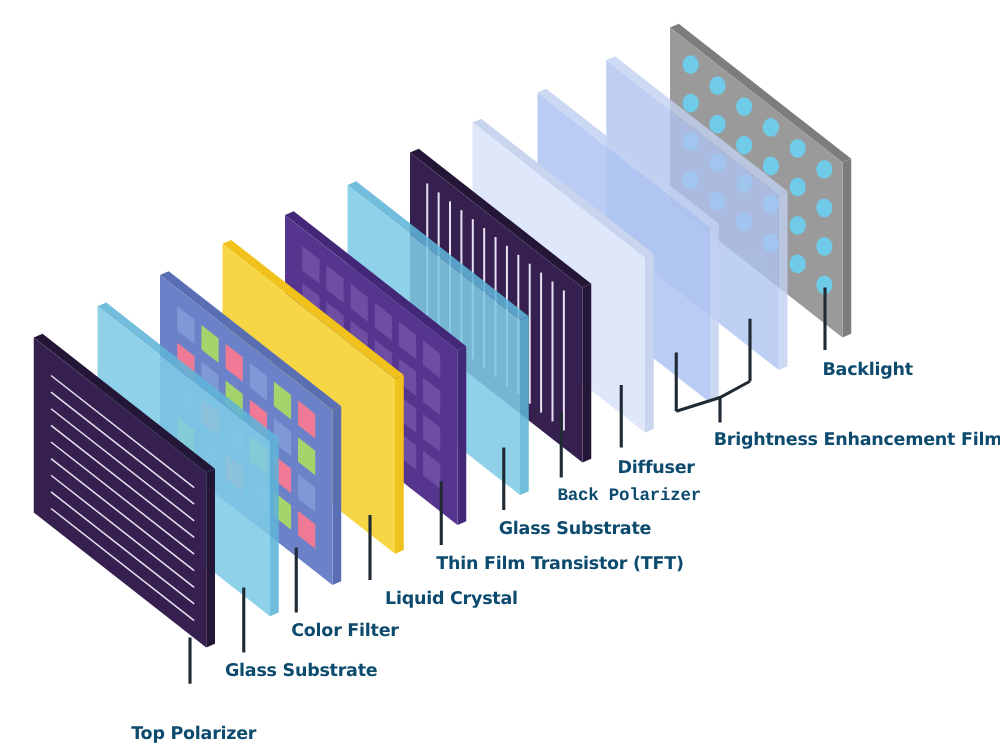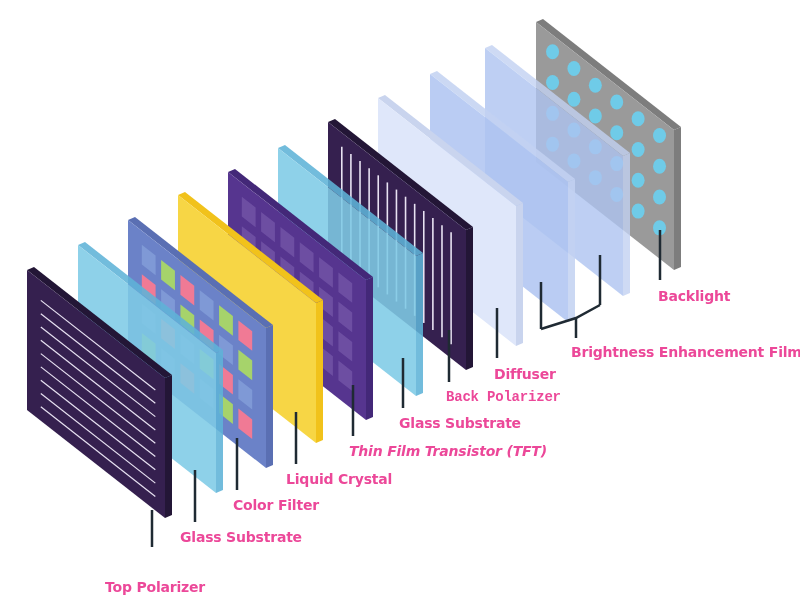--- a/index.html
+++ b/index.html
@@ -1,18 +1,18 @@
 <!DOCTYPE html>
 <html><head>
   <meta charset="utf-8">
   <style>
     html, body { margin: 0; padding: 0; background: #ffffff; }
     body { width: 800px; height: 600px; overflow: hidden; position: relative; font-family: "Liberation Sans", sans-serif; }
     #diagram { position: absolute; left: 0; top: 0; width: 800px; height: 600px; }
-    .label { position: absolute; font-family: "DejaVu Sans", "Liberation Sans", sans-serif; font-weight: bold; font-size: 14px; color: #ec4899; white-space: nowrap; letter-spacing: -0.2px; }
+    .label { position: absolute; font-family: "DejaVu Sans", "Liberation Sans", sans-serif; font-weight: bold; font-size: 14px; color: #0c4a6e; white-space: nowrap; letter-spacing: -0.2px; }
   </style>
 </head>
 <body>
 
 <svg id="diagram" xmlns="http://www.w3.org/2000/svg" width="800" height="600" viewBox="0 0 800 600">
   <g id="panels">
       <g opacity="1">
         <polygon points="674,130 681,127 681,267 674,270" fill="#7d7d7d"></polygon>
         <polygon points="536,22 543,19 681,127 674,130" fill="#7d7d7d"></polygon>
         <polygon points="536,22 674,130 674,270 536,162" fill="#9a9a9a"></polygon>
@@ -175,19 +175,19 @@
       <line x1="600" y1="255" x2="600" y2="305" stroke="#1f2a33" stroke-width="2.5"></line>
       <polyline points="541,329 576,318 600,305" fill="none" stroke="#1f2a33" stroke-width="2.5"></polyline>
       <line x1="576" y1="318" x2="576" y2="338" stroke="#1f2a33" stroke-width="2.5"></line>
       <line x1="660" y1="230" x2="660" y2="280" stroke="#1f2a33" stroke-width="2.5"></line>
     </g>
 </svg>
 
 <div class="label" style="left:105px; top:555px;margin-top:24px;">Top Polarizer</div>
 <div class="label" style="left:180px; top:529px;">Glass Substrate</div>
 <div class="label" style="left:233px; top:497px;text-align:right;">Color Filter</div>
-<div class="label" style="left:286px; top:471px;">Liquid Crystal</div>
-<div class="label" style="left:349px; top:443px;font-style:italic;">Thin Film Transistor (TFT)</div>
+<div class="label" style="left:308px; top:471px;">Liquid Crystal</div>
+<div class="label" style="left:349px; top:443px;">Thin Film Transistor (TFT)</div>
 <div class="label" style="left:399px; top:415px;">Glass Substrate</div>
 <div class="label" style="left:446px; top:389px;font-family:Liberation Mono, monospace;">Back Polarizer</div>
 <div class="label" style="left:494px; top:366px;">Diffuser</div>
 <div class="label" style="left:571px; top:344px;">Brightness Enhancement Films</div>
 <div class="label" style="left:658px; top:288px;">Backlight</div>
 
 </body></html>

